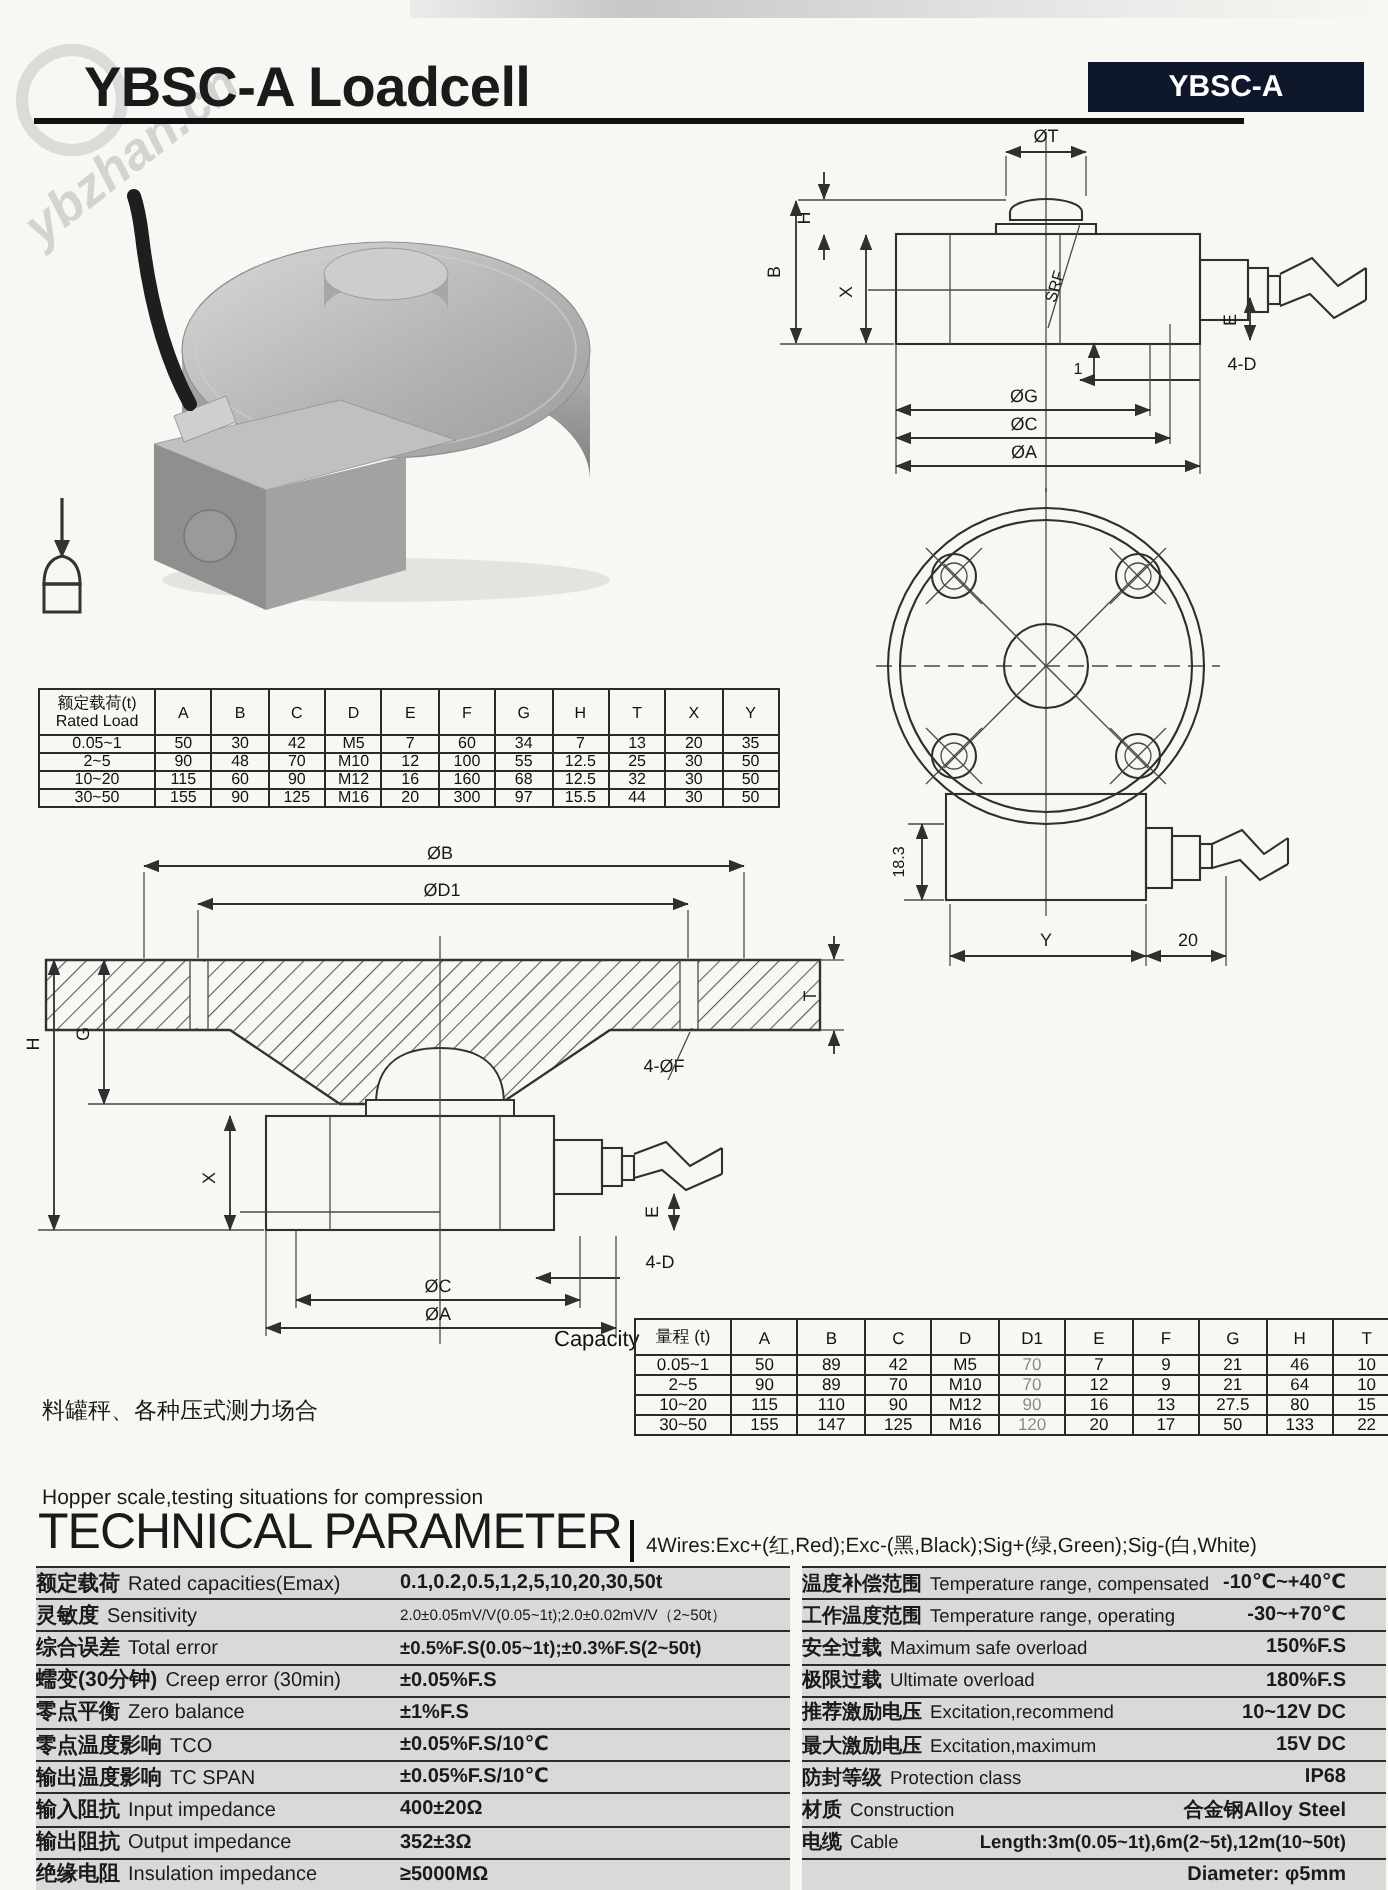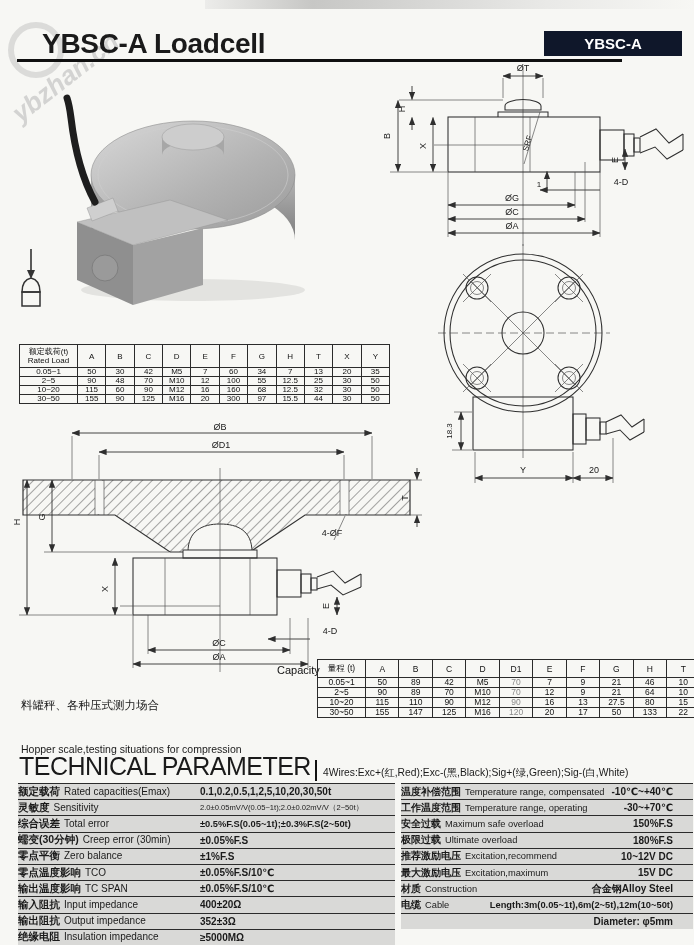--- a/index.html
+++ b/index.html
@@ -504,20 +504,24 @@
         </div>
       <div class="prow">
           <span class="plabel"><b>推荐激励电压</b><span class="en">Excitation,recommend</span></span>
           <span class="pval">10~12V DC</span>
         </div>
       <div class="prow">
           <span class="plabel"><b>最大激励电压</b><span class="en">Excitation,maximum</span></span>
           <span class="pval">15V DC</span>
         </div>
       <div class="prow">
+          <span class="plabel"><b>防封等级</b><span class="en">Protection class</span></span>
+          <span class="pval">IP68</span>
+        </div>
+      <div class="prow">
           <span class="plabel"><b>材质</b><span class="en">Construction</span></span>
           <span class="pval">合金钢Alloy Steel</span>
         </div>
       <div class="prow">
           <span class="plabel"><b>电缆</b><span class="en">Cable</span></span>
           <span class="pval mid">Length:3m(0.05~1t),6m(2~5t),12m(10~50t)</span>
         </div>
       <div class="prow">
           <span class="plabel"><b></b><span class="en"></span></span>
           <span class="pval">Diameter: φ5mm</span>

